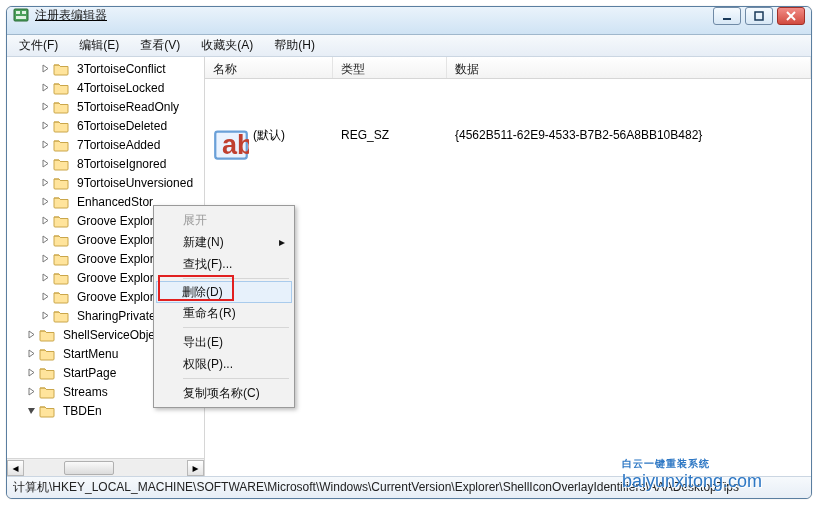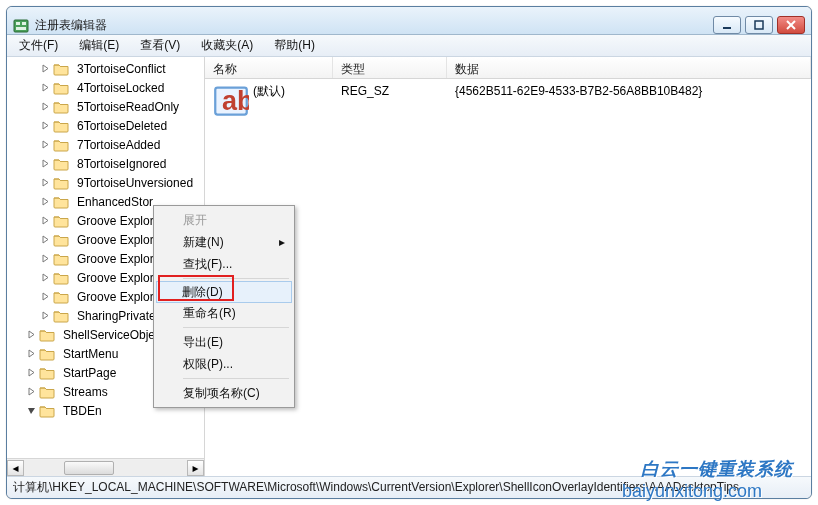--- a/index.html
+++ b/index.html
@@ -1,18 +1,18 @@
 <!DOCTYPE html>
 <html><head>
 <meta charset="utf-8">
 <style>
 * { box-sizing: border-box; margin: 0; padding: 0; font-family: "Microsoft YaHei", "SimSun", Tahoma, sans-serif; font-size: 12px; }
 body { background: #fff; width: 818px; height: 505px; overflow: hidden; position: relative; }
 .window { position: absolute; left: 6px; top: 6px; width: 806px; height: 493px; border: 1px solid #5a7ea0; border-radius: 6px; background: #fff; box-shadow: 0 0 1px rgba(0,0,0,.3); display: flex; flex-direction: column; }
-.titlebar { height: 28px; background: linear-gradient(#eaf3fb,#cfe3f4); border-bottom: 1px solid #9fb7cc; display:flex; align-items:flex-end; padding:0 6px; border-radius: 5px 5px 0 0; }
+.titlebar { height: 28px; background: linear-gradient(#eaf3fb,#cfe3f4); border-bottom: 1px solid #9fb7cc; display:flex; align-items:flex-start; padding:0 6px; border-radius: 5px 5px 0 0; text-decoration: underline; }
 .titlebar .app-icon { width:16px; height:16px; margin-right:6px; }
 .titlebar .title { flex:1; color:#1a1a1a; }
 .winbtns { display:flex; gap:4px; }
 .winbtn { width:28px; height:18px; border:1px solid #6f8aa6; border-radius:3px; display:flex; align-items:center; justify-content:center; background:linear-gradient(#f6fbff,#d8e8f6); }
 .winbtn.close { background:linear-gradient(#f28c86,#d14b3f); border-color:#a03028; color:#fff; }
 .winbtn svg { width:10px; height:10px; }
 .menubar { height:22px; background:linear-gradient(#f6f9fc,#e7eef6); border-bottom:1px solid #cbd6e2; display:flex; align-items:center; padding:0 4px; gap:5px; }
 .menuitem { padding:2px 8px; color:#111; cursor:default; }
 .client { flex:1; display:flex; position:relative; background:#fff; }
 .treepane { width:198px; border-right:1px solid #d6d6d6; display:flex; flex-direction:column; background:#fff; }
@@ -21,21 +21,21 @@
 .indent { display:inline-block; }
 .expander { width:12px; height:12px; display:inline-flex; align-items:center; justify-content:center; color:#6b6b6b; margin-right:2px; }
 .folder-icon { width:16px; height:14px; margin-right:4px; flex-shrink:0; }
 .folder-icon svg { width:16px; height:14px; }
 .treeitem .label { padding:1px 3px; border:1px solid transparent; }
 .treeitem.selected .label { background:#cfe5fb; border:1px dotted #7aa7d7; }
 .hscroll { height:18px; border-top:1px solid #d6d6d6; display:flex; align-items:center; background:#f0f0f0; }
 .hscroll .track { flex:1; height:16px; background:#eee; display:flex; align-items:center; }
 .hscroll .arrow { width:17px; height:16px; background:linear-gradient(#fff,#e4e4e4); border:1px solid #b8b8b8; display:flex; align-items:center; justify-content:center; }
 .hscroll .thumb { width:50px; height:14px; margin-left:40px; background:linear-gradient(#fafafa,#dcdcdc); border:1px solid #b0b0b0; border-radius:2px; }
-.listpane { flex:1; display:flex; flex-direction:column; }
+.listpane { flex:1; display:flex; flex-direction:column;gap:44px; }
 .listheader { height:22px; display:flex; border-bottom:1px solid #d6d6d6; background:linear-gradient(#fff,#f3f3f3); }
 .col { border-right:1px solid #e4e4e4; padding:4px 8px; color:#222; }
 .col.name { width:128px; }
 .col.type { width:114px; }
 .col.data { flex:1; }
 .listbody { flex:1; padding-top:2px; }
 .row { display:flex; height:20px; align-items:center; }
 .row .cell { padding:0 8px; white-space:nowrap; }
 .row .cell.name { width:128px; display:flex; align-items:center; gap:4px; }
 .row .cell.type { width:114px; }
@@ -43,21 +43,21 @@
 .value-icon { width:36px; height:16px; }
 .statusbar { height:22px; border-top:1px solid #cbd6e2; background:linear-gradient(#f6f9fc,#e7eef6); display:flex; align-items:center; padding:0 6px; color:#222; border-radius:0 0 5px 5px; overflow:hidden; white-space:nowrap; }
 .ctxmenu { position:absolute; left:153px; top:205px; width:142px; background:#f2f2f2; border:1px solid #9a9a9a; box-shadow:2px 2px 4px rgba(0,0,0,.25); padding:3px; }
 .ctxmenu .mi { height:22px; display:flex; align-items:center; padding:0 22px 0 26px; color:#111; position:relative; }
 .ctxmenu .mi.disabled { color:#9a9a9a; }
 .ctxmenu .mi.hl { background:#e7f1fb; border:1px solid #a9cbec; margin:-1px; padding:0 21px 0 25px; }
 .ctxmenu .mi .arrow { position:absolute; right:6px; }
 .ctxmenu .sep { height:1px; background:#d6d6d6; margin:3px 2px 3px 26px; }
 .delete-highlight { position:absolute; left:158px; top:275px; width:76px; height:26px; border:2px solid #e12020; pointer-events:none; }
 .watermark { position:absolute; right:6px; bottom:6px; width:190px; height:42px; pointer-events:none; }
-.watermark .l1 { font-size:18px; font-weight:bold; color:#2d77c4; text-shadow:1px 1px 0 #fff; text-align:center; letter-spacing:1px;font-style:italic; }
+.watermark .l1 { font-size:10px; font-weight:bold; color:#2d77c4; text-shadow:1px 1px 0 #fff; text-align:left; letter-spacing:1px; }
 .watermark .l2 { font-size:18px; color:#2d77c4; text-shadow:1px 1px 0 #fff; }
 </style>
 </head>
 <body>
 
 <div class="window">
   <div class="titlebar">
     <span class="app-icon">
       <svg viewBox="0 0 16 16">
           <rect x="1" y="2" width="14" height="12" rx="1" fill="#4aa05a" stroke="#2b6b37"></rect>

